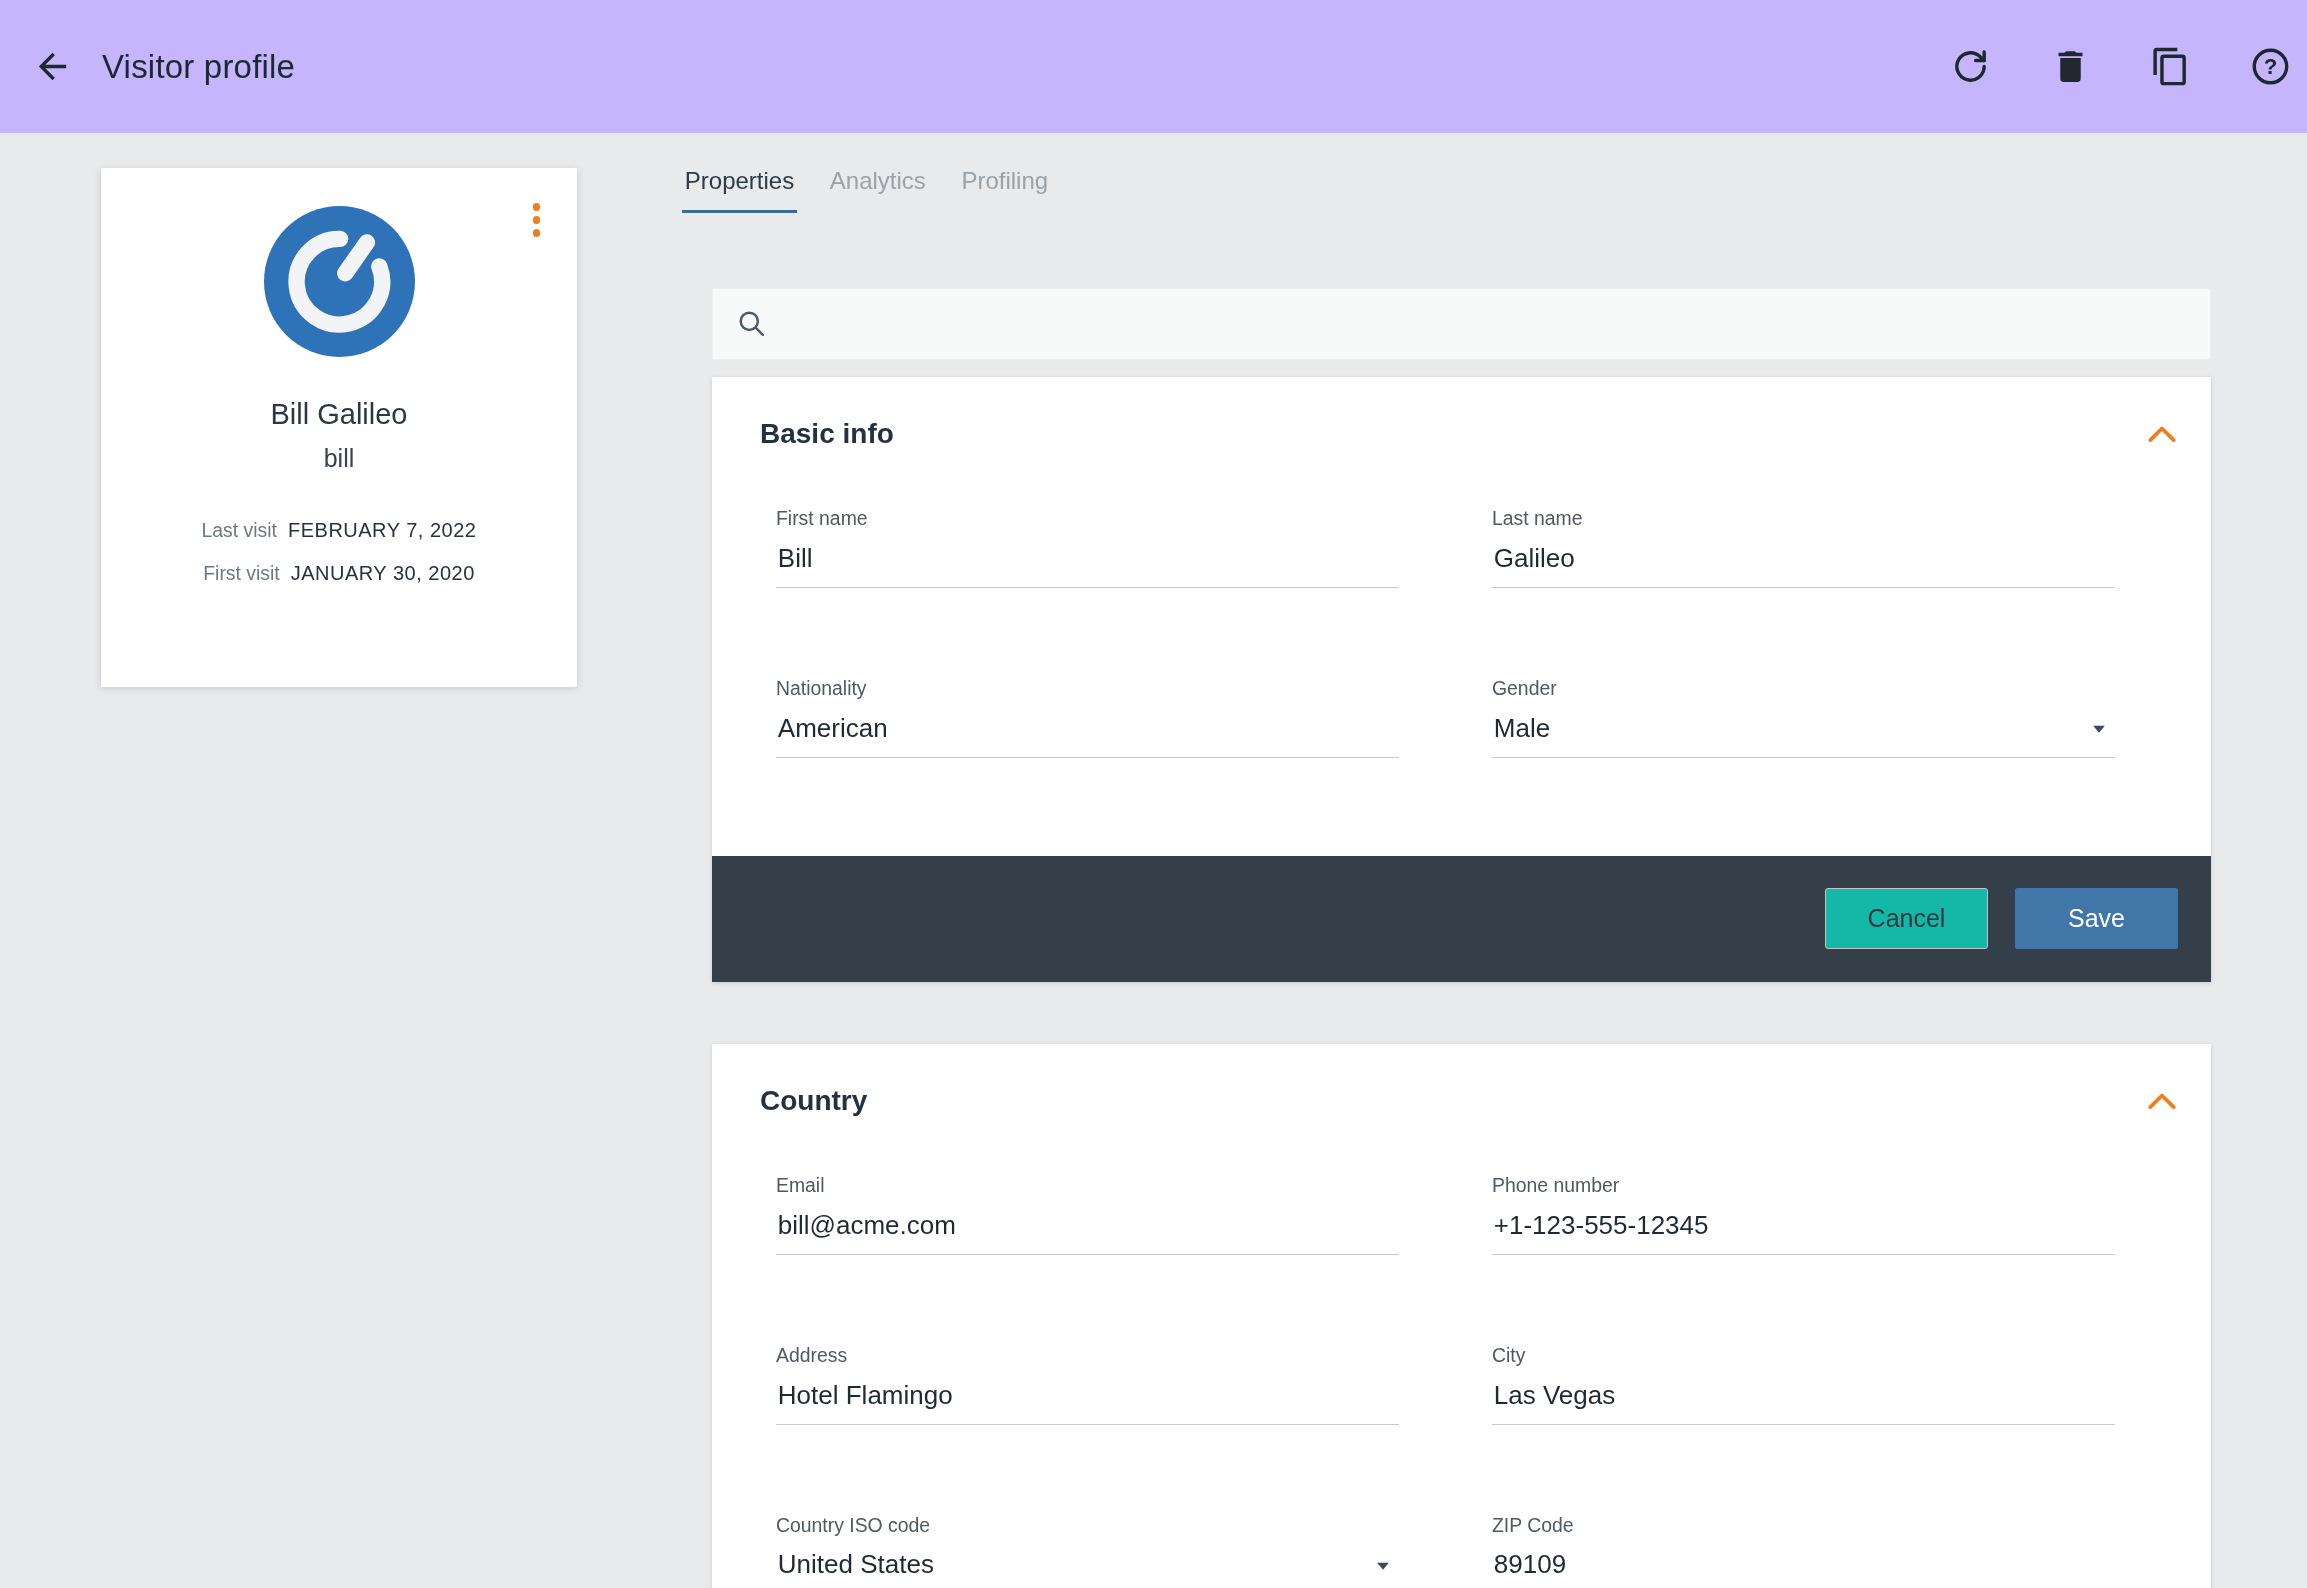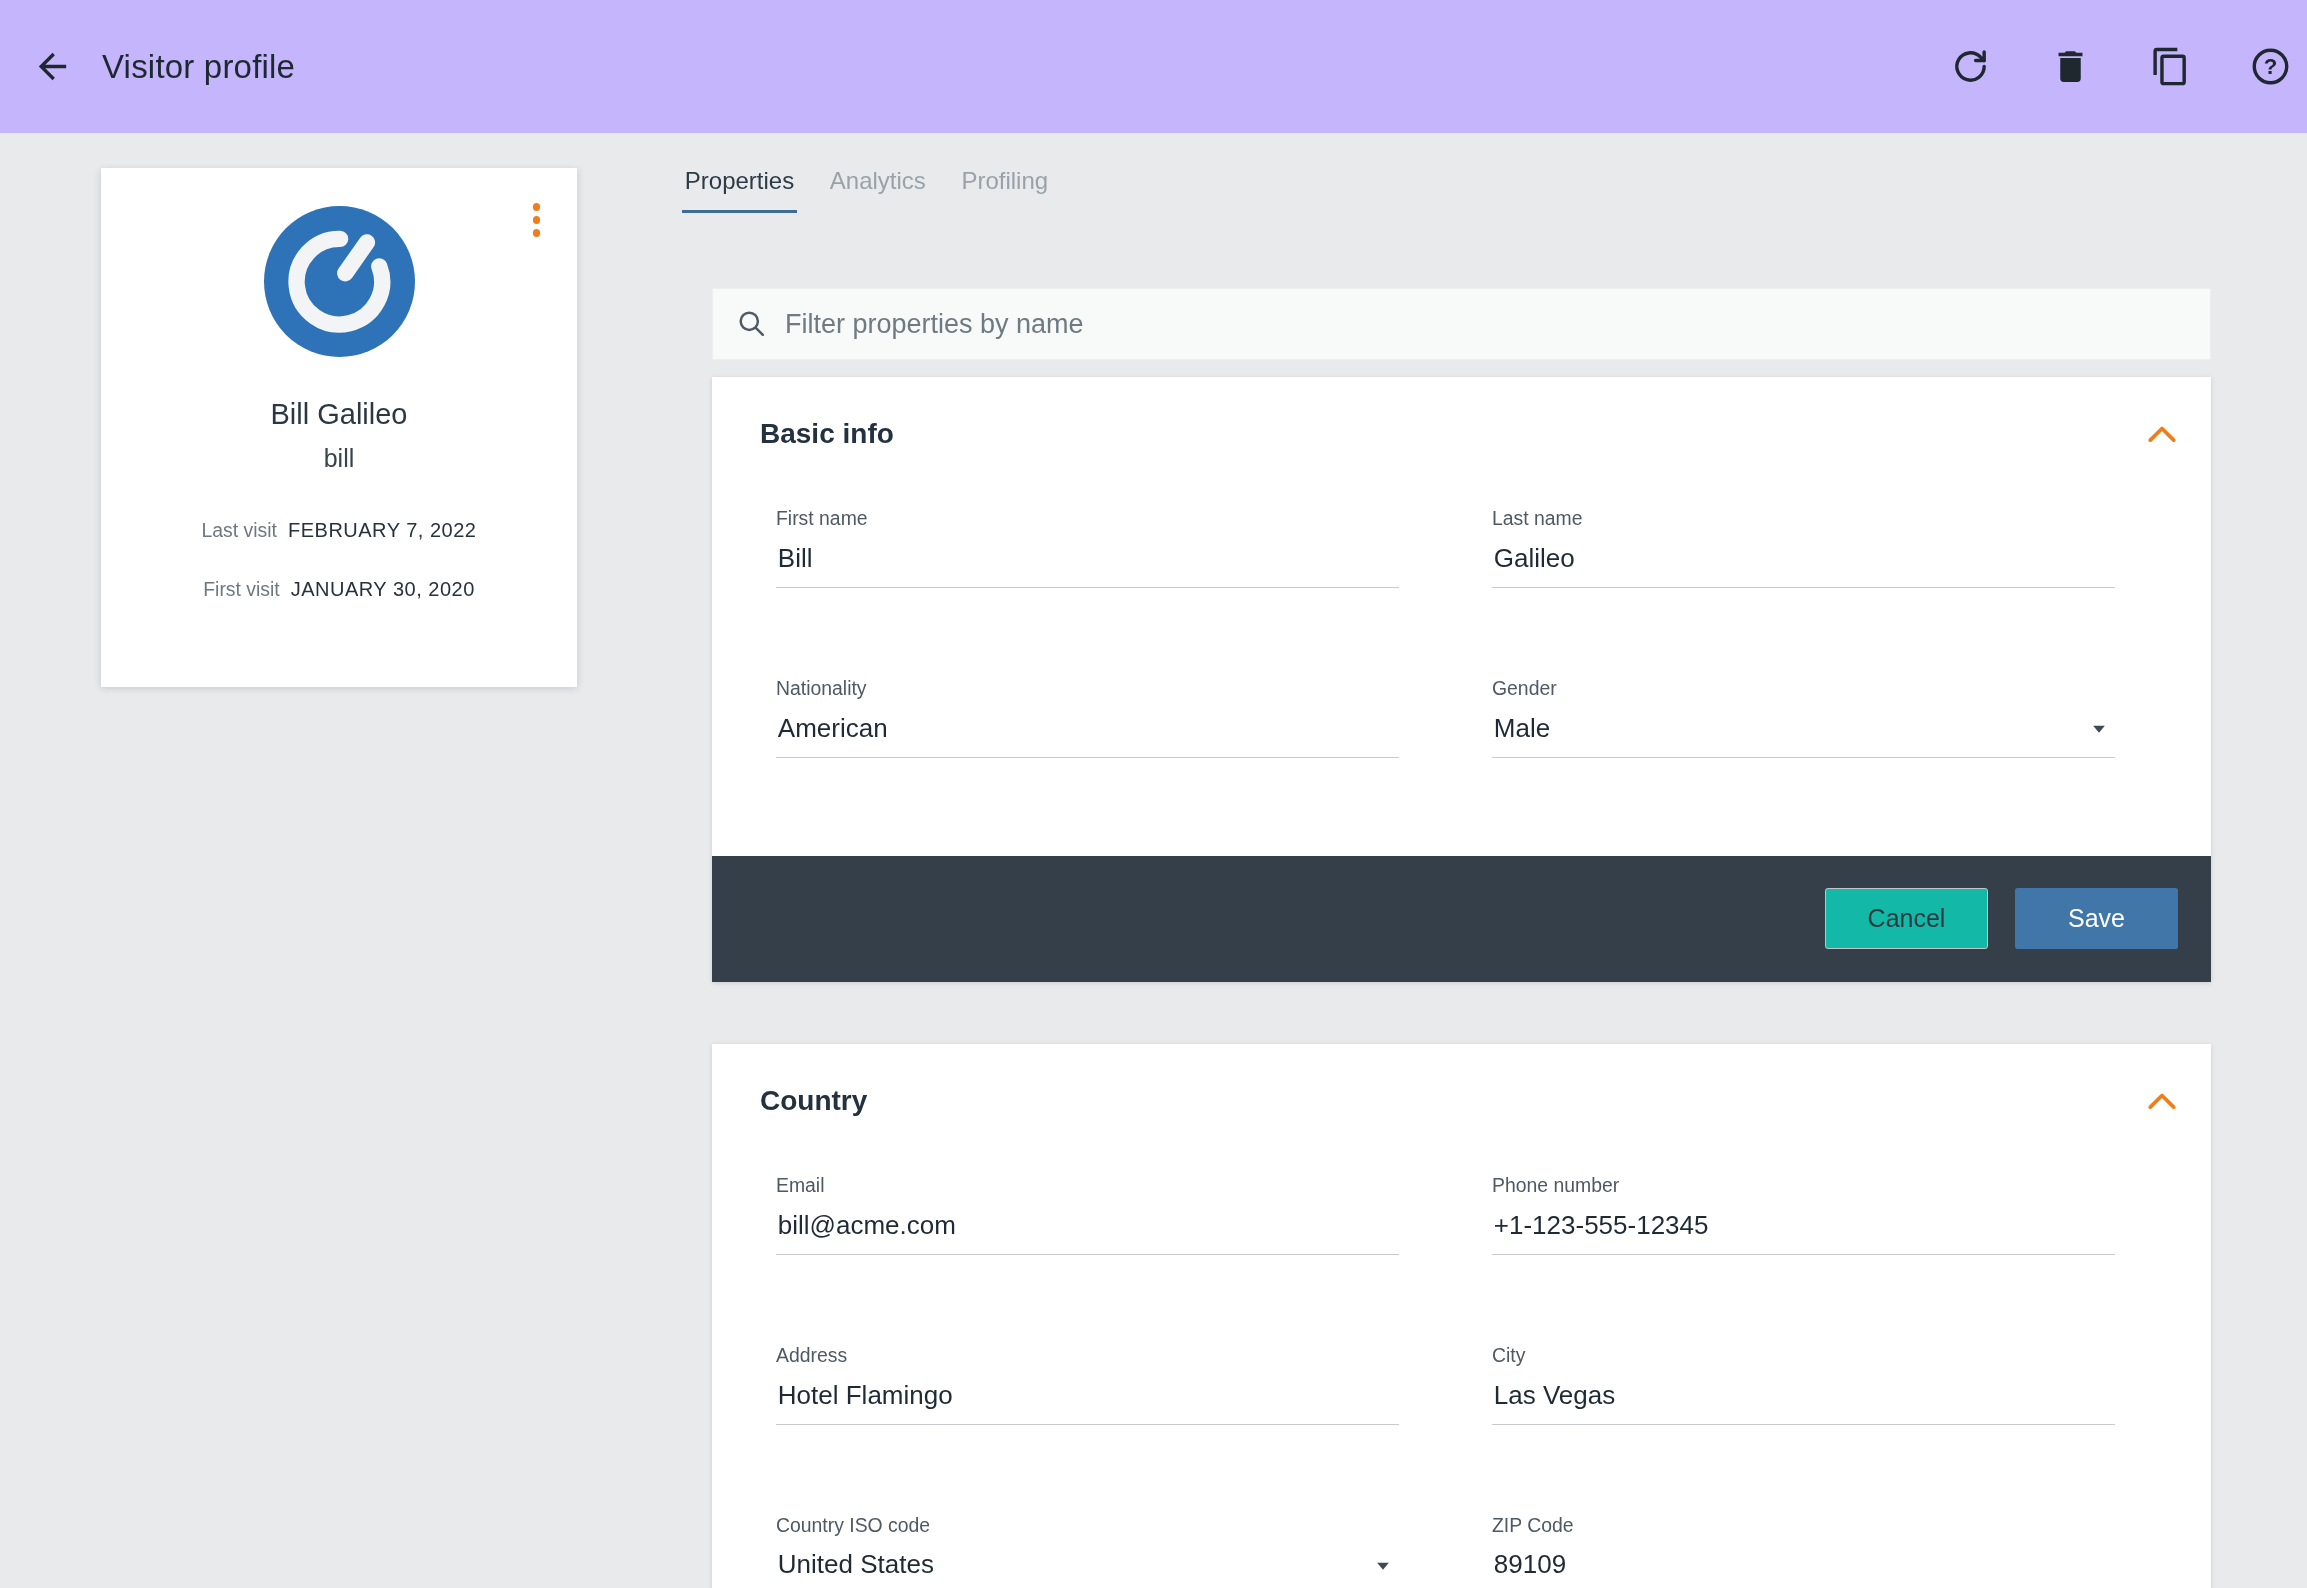--- a/index.html
+++ b/index.html
@@ -35,21 +35,21 @@
     position:absolute; top:28px; right:29.5px;
     display:flex; flex-direction:column; gap:5.5px;
     background:none; border:none; cursor:pointer; padding:7.4px;
   }
   .kebab .dot { width:7.4px; height:7.4px; border-radius:50%; background:var(--accent-orange,#ee7d1b); }
   .avatar { width:151px; height:151px; margin-top:38px; }
   .avatar svg { width:100%; height:100%; display:block; }
   .avatar-circle { fill:var(--avatar-blue,#2e72b8); }
   .visitor-name { margin-top:41px; font-size:29px; color:#2b3843; }
   .visitor-username { margin-top:13px; font-size:25px; color:#39434c; }
-  .visits { margin-top:46px; display:flex; flex-direction:column; gap:36px; }
+  .visits { margin-top:46px; display:flex; flex-direction:column; gap:20px; }
   .visit-row { display:flex; align-items:baseline; justify-content:center; gap:11px; }
   .visit-label { font-size:19.4px; color:#6e7880; }
   .visit-value { font-size:20px; color:#28323b; letter-spacing:0.5px; }
 
   
   .tabs { position:absolute; left:682px; top:167px; display:flex; gap:30px; }
   .tab { font-size:24px; color:#99a2aa; padding:0 2.8px 14.8px; cursor:pointer; }
   .tab.active { color:#2d3b47; border-bottom:3.7px solid var(--tab-underline,#3d6c99); }
 
   
@@ -175,21 +175,20 @@
     <div class="tab active">Properties</div>
     <div class="tab">Analytics</div>
     <div class="tab">Profiling</div>
   </nav>
 
   <div class="filter-bar">
     <svg viewBox="0 0 24 24" fill="none" stroke="#4e5a64" stroke-width="2" stroke-linecap="round">
       <circle cx="10" cy="10" r="7"></circle>
       <path d="M15.5 15.5 21 21"></path>
     </svg>
-    <input class="filter-input" type="text" placeholder="Filter properties by name" style="">
   </div>
 
   <section class="card basic">
     <div class="card-head">
       <h2 class="card-title">Basic info</h2>
       <button class="chevron-btn">
         <svg viewBox="0 0 24 14" fill="none" stroke="#ee7d1b" stroke-width="3.2" stroke-linecap="round" stroke-linejoin="round">
           <path d="M2 12 12 2l10 10"></path>
         </svg>
       </button>

